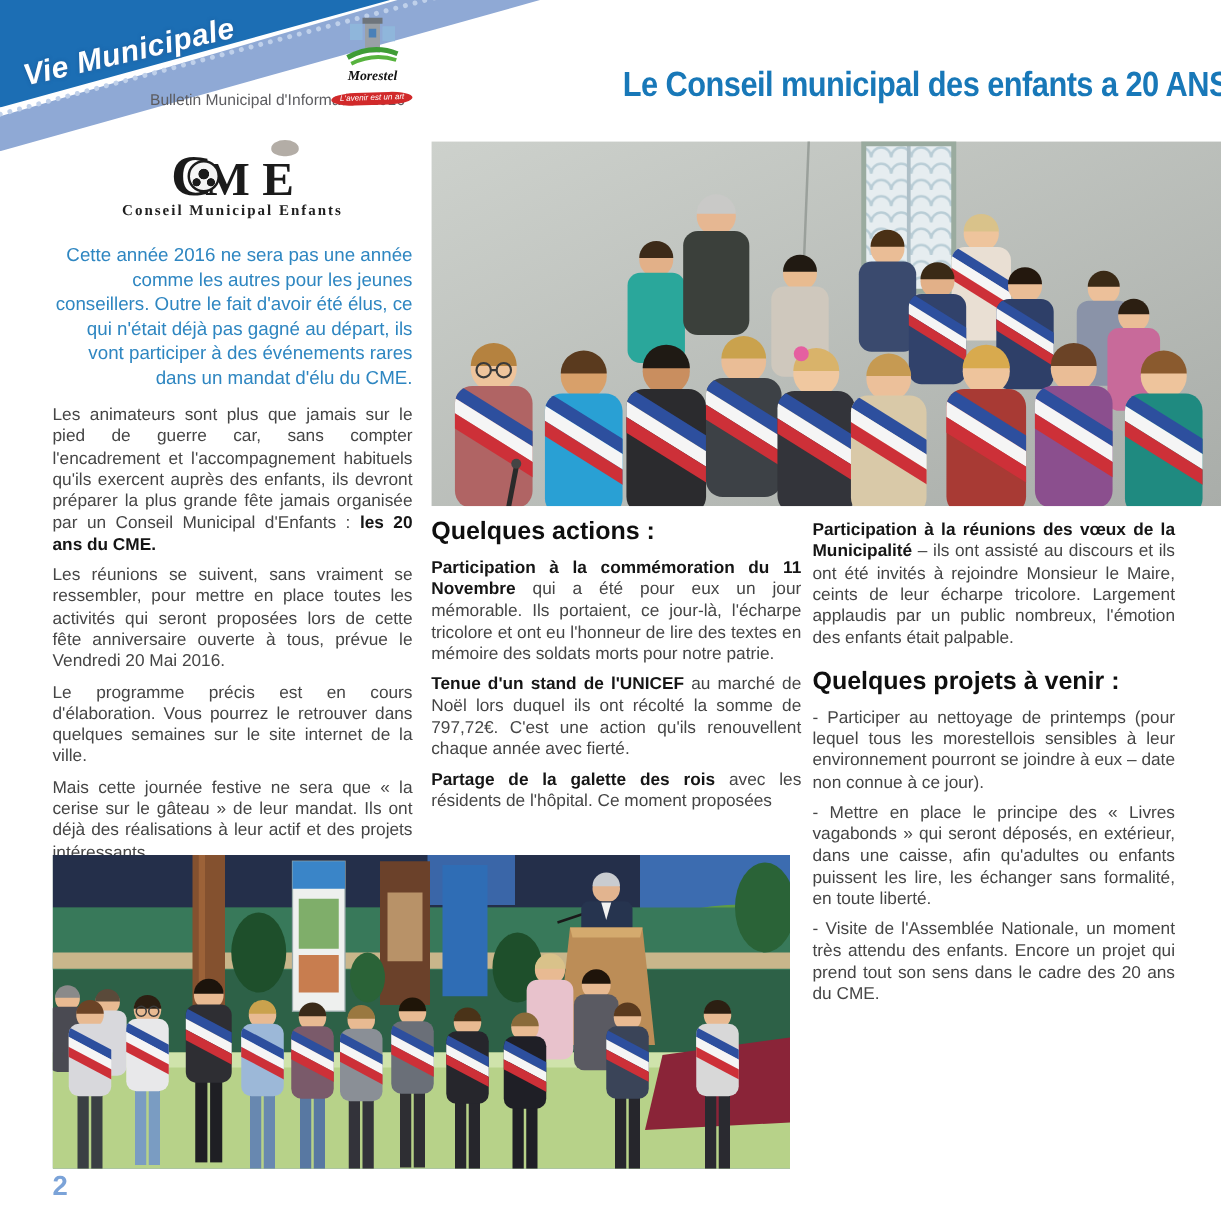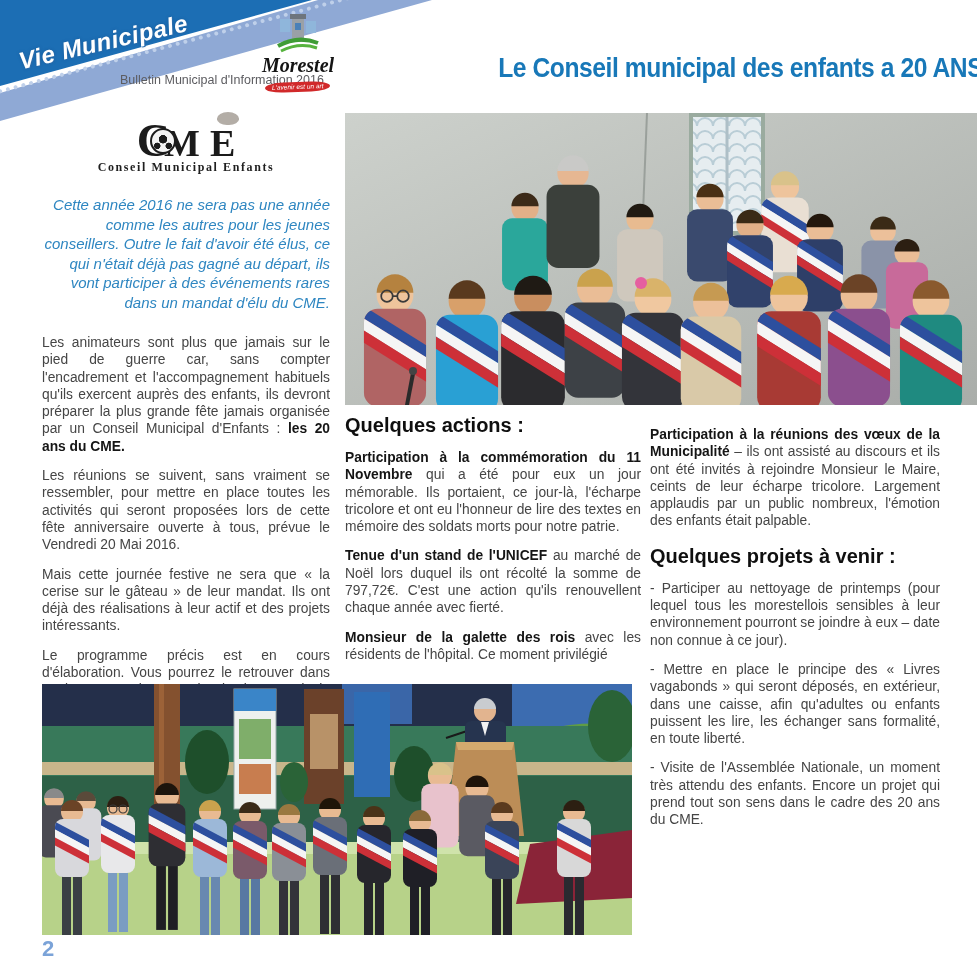--- a/index.html
+++ b/index.html
@@ -14,21 +14,21 @@
   .dotline{position:absolute;left:-10px;top:92px;width:372px;height:0;
            border-top:4px dotted #bfd0ea;transform:rotate(-15deg);transform-origin:left top;}
   .vie{position:absolute;left:16px;top:48px;font-size:24px;font-weight:bold;font-style:italic;
        color:#fff;transform:rotate(-13deg);transform-origin:left top;letter-spacing:.5px;
        text-shadow:1px 1px 0 #2a6cab,0 0 3px rgba(22,84,146,.75);white-space:nowrap;}
   .bulletin{position:absolute;left:120px;top:73px;font-size:12.5px;color:#5c5c60;white-space:nowrap;}
 
   
   .mlogo{position:absolute;left:256px;top:14px;width:84px;text-align:center;line-height:1;}
   .mlogo .mname{font-family:"Liberation Serif",serif;font-style:italic;font-weight:bold;
-                font-size:20px;color:#141414;margin-top:-2px;}
+                font-size:11px;color:#141414;margin-top:-2px;}
   .mlogo .ribbon{display:inline-block;background:#d1292a;color:#fff;font-size:6.5px;
                  font-style:italic;padding:1.5px 7px;border-radius:60%/110%;margin-top:1px;
                  transform:rotate(-2deg);white-space:nowrap;}
 
   .title{position:absolute;left:470px;top:52px;width:470px;margin:0;text-align:center;
          color:#1878b8;font-size:28px;font-weight:bold;letter-spacing:-.5px;white-space:nowrap;
          transform:scaleX(.88);transform-origin:center;}
 
   
   .cme{position:absolute;left:42px;top:114px;width:288px;text-align:center;}
@@ -43,25 +43,25 @@
                    radial-gradient(circle at 24% 72%,#1c1c1c 0 3px,transparent 3.5px),
                    radial-gradient(circle at 76% 72%,#1c1c1c 0 3px,transparent 3.5px),
                    #f4f4f4;}
   .blob{position:absolute;right:-4px;top:-2px;width:22px;height:13px;background:#b3ada6;
         border-radius:50% 50% 45% 45%;}
   .cme-caption{font-family:"Liberation Serif",serif;font-size:12px;letter-spacing:1.6px;
                color:#1f1f1f;margin-top:0px;font-weight:bold;}
 
   
   .intro{position:absolute;left:42px;top:195px;width:288px;margin:0;font-size:15px;
-         line-height:19.5px;font-style:italic;color:#2e86c1;text-align:right;}
+         line-height:19.5px;color:#2e86c1;text-align:right;}
   .leftcol{position:absolute;left:42px;top:322px;width:288px;}
   .midcol{position:absolute;left:345px;top:414px;width:296px;}
   .rightcol{position:absolute;left:650px;top:414px;width:290px;}
-  p.body{font-size:13.8px;line-height:17.3px;text-align:justify;color:#454545;margin:12px 0 7px;}
+  p.body{font-size:13.8px;line-height:17.3px;text-align:justify;color:#454545;margin:1px 0 7px;}
   h3.sec{font-size:20px;font-weight:bold;color:#0f0f0f;margin:0 0 8px;}
   h3.sec2{margin-top:15px;}
   p.body b{color:#151515;}
 
   
   .top-photo{position:absolute;left:345px;top:113px;width:632px;height:292px;overflow:hidden;}
   .bottom-photo{position:absolute;left:42px;top:684px;width:590px;height:251px;overflow:hidden;}
   .top-photo svg,.bottom-photo svg{display:block;}
 
   .pagenum{position:absolute;left:42px;top:936px;font-size:22px;font-weight:bold;color:#7ba3d8;}
@@ -100,22 +100,22 @@
       <span class="blob"></span>
     </div>
     <div class="cme-caption">Conseil Municipal Enfants</div>
   </div>
 
   <p class="intro">Cette année 2016 ne sera pas une année comme les autres pour les jeunes conseillers. Outre le fait d'avoir été élus, ce qui n'était déjà pas gagné au départ, ils vont participer à des événements rares dans un mandat d'élu du CME.</p>
 
   <div class="leftcol">
     <p class="body"><span>Les animateurs sont plus que jamais sur le pied de guerre car, sans compter l'encadrement et l'accompagnement habituels qu'ils exercent auprès des enfants, ils devront préparer la plus grande fête jamais organisée par un Conseil Municipal d'Enfants : </span><b>les 20 ans du CME.</b></p>
     <p class="body">Les réunions se suivent, sans vraiment se ressembler, pour mettre en place toutes les activités qui seront proposées lors de cette fête anniversaire ouverte à tous, prévue le Vendredi 20 Mai 2016.</p>
+    <p class="body">Le programme précis est en cours d'élaboration. Vous pourrez le retrouver dans quelques semaines sur le site internet de la ville.</p>
     <p class="body">Mais cette journée festive ne sera que « la cerise sur le gâteau » de leur mandat. Ils ont déjà des réalisations à leur actif et des projets intéressants.</p>
-    <p class="body">Le programme précis est en cours d'élaboration. Vous pourrez le retrouver dans quelques semaines sur le site internet de la ville.</p>
   </div>
 
   <div class="top-photo">
     <svg width="632" height="292" viewBox="0 0 632 292">
       <defs>
         <linearGradient id="wallg" x1="0" y1="0" x2="1" y2="1">
           <stop offset="0" stop-color="#cdd1cc"></stop>
             <stop offset="1" stop-color="#a9ada9"></stop>
         </linearGradient>
         <pattern id="scal" width="16" height="13" patternUnits="userSpaceOnUse">
@@ -179,21 +179,21 @@
       <circle cx="296" cy="170" r="6" fill="#e55fa0"></circle>
       <path d="M60,292 L66,260 l4,1 -6,31 z" fill="#2a2a2a"></path>
       <circle cx="68" cy="258" r="4" fill="#444"></circle>
     </svg>
   </div>
 
   <div class="midcol">
     <h3 class="sec">Quelques actions :</h3>
     <p class="body"><b>Participation à la commémoration du 11 Novembre</b><span> qui a été pour eux un jour mémorable. Ils portaient, ce jour-là, l'écharpe tricolore et ont eu l'honneur de lire des textes en mémoire des soldats morts pour notre patrie.</span></p>
     <p class="body"><b>Tenue d'un stand de l'UNICEF</b><span> au marché de Noël lors duquel ils ont récolté la somme de 797,72€. C'est une action qu'ils renouvellent chaque année avec fierté.</span></p>
-    <p class="body"><b>Monsieur de la galette des rois</b><span> avec les résidents de l'hôpital. Ce moment privilégié</span></p>
+    <p class="body"><b>Partage de la galette des rois</b><span> avec les résidents de l'hôpital. Ce moment proposées</span></p>
   </div>
 
   <div class="rightcol">
     <p class="body"><b>Participation à la réunions des vœux de la Municipalité</b><span> – ils ont assisté au discours et ils ont été invités à rejoindre Monsieur le Maire, ceints de leur écharpe tricolore. Largement applaudis par un public nombreux, l'émotion des enfants était palpable.</span></p>
     <h3 class="sec sec2">Quelques projets à venir :</h3>
     <p class="body">- Participer au nettoyage de printemps (pour lequel tous les morestellois sensibles à leur environnement pourront se joindre à eux – date non connue à ce jour).</p>
     <p class="body">- Mettre en place le principe des « Livres vagabonds » qui seront déposés, en extérieur, dans une caisse, afin qu'adultes ou enfants puissent les lire, les échanger sans formalité, en toute liberté.</p>
     <p class="body">- Visite de l'Assemblée Nationale, un moment très attendu des enfants. Encore un projet qui prend tout son sens dans le cadre des 20 ans du CME.</p>
   </div>
 

